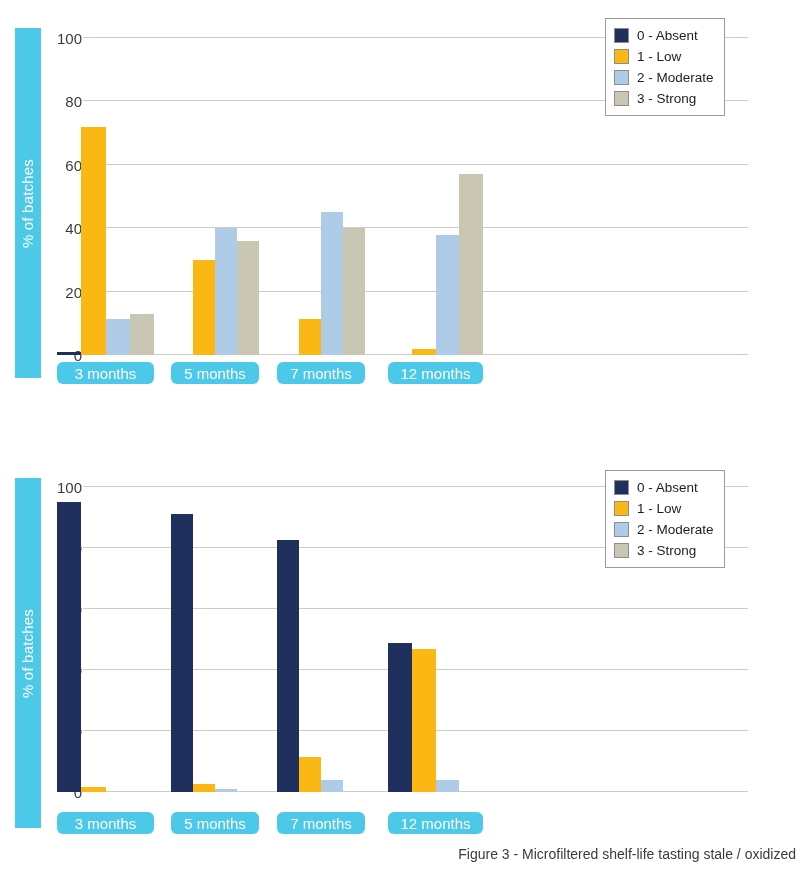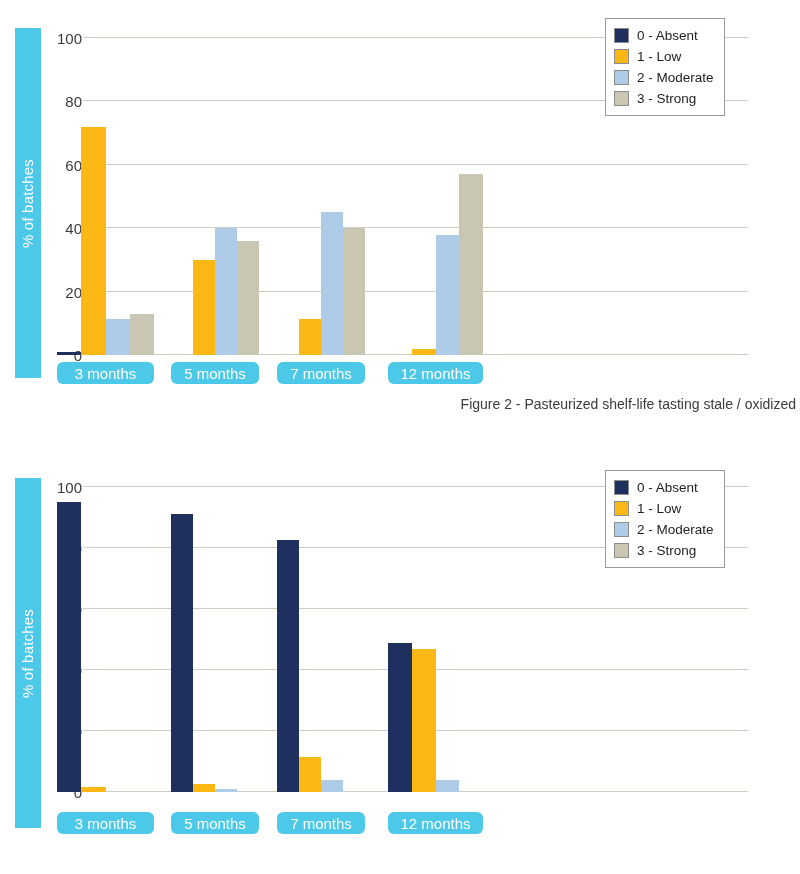--- a/index.html
+++ b/index.html
@@ -193,21 +193,20 @@
       <div class="legend-row">
         <span class="legend-swatch" style="background: rgb(174, 203, 232);"></span>
         <span class="legend-label">2 - Moderate</span>
       </div>
       <div class="legend-row">
         <span class="legend-swatch" style="background: rgb(201, 198, 180);"></span>
         <span class="legend-label">3 - Strong</span>
       </div>
     </div>
 
-  <div class="caption" id="f2-caption" style="top: 396px;">Figure 2 - Pasteurized shelf-life tasting stale / oxidized</div>
 </div>
 
 <div class="figure" id="figure-3">
 
   <div class="ylabel-bar" id="f3-ybar" style="top: 28px; height: 350px;">
     <span class="ylabel-text">% of batches</span>
   </div>
 
   <div class="ticklabels" id="f3-ticks" style="left: 40px; width: 42px; top: 37px; height: 305px;">
       <div class="ticklabel" style="bottom: 0px; transform: translateY(50%);">0</div>
@@ -288,13 +287,14 @@
       <div class="legend-row">
         <span class="legend-swatch" style="background: rgb(174, 203, 232);"></span>
         <span class="legend-label">2 - Moderate</span>
       </div>
       <div class="legend-row">
         <span class="legend-swatch" style="background: rgb(201, 198, 180);"></span>
         <span class="legend-label">3 - Strong</span>
       </div>
     </div>
 
+  <div class="caption" id="f3-caption" style="top: 396px;">Figure 3 - Microfiltered shelf-life tasting stale / oxidized</div>
 </div>
 
 </body></html>

